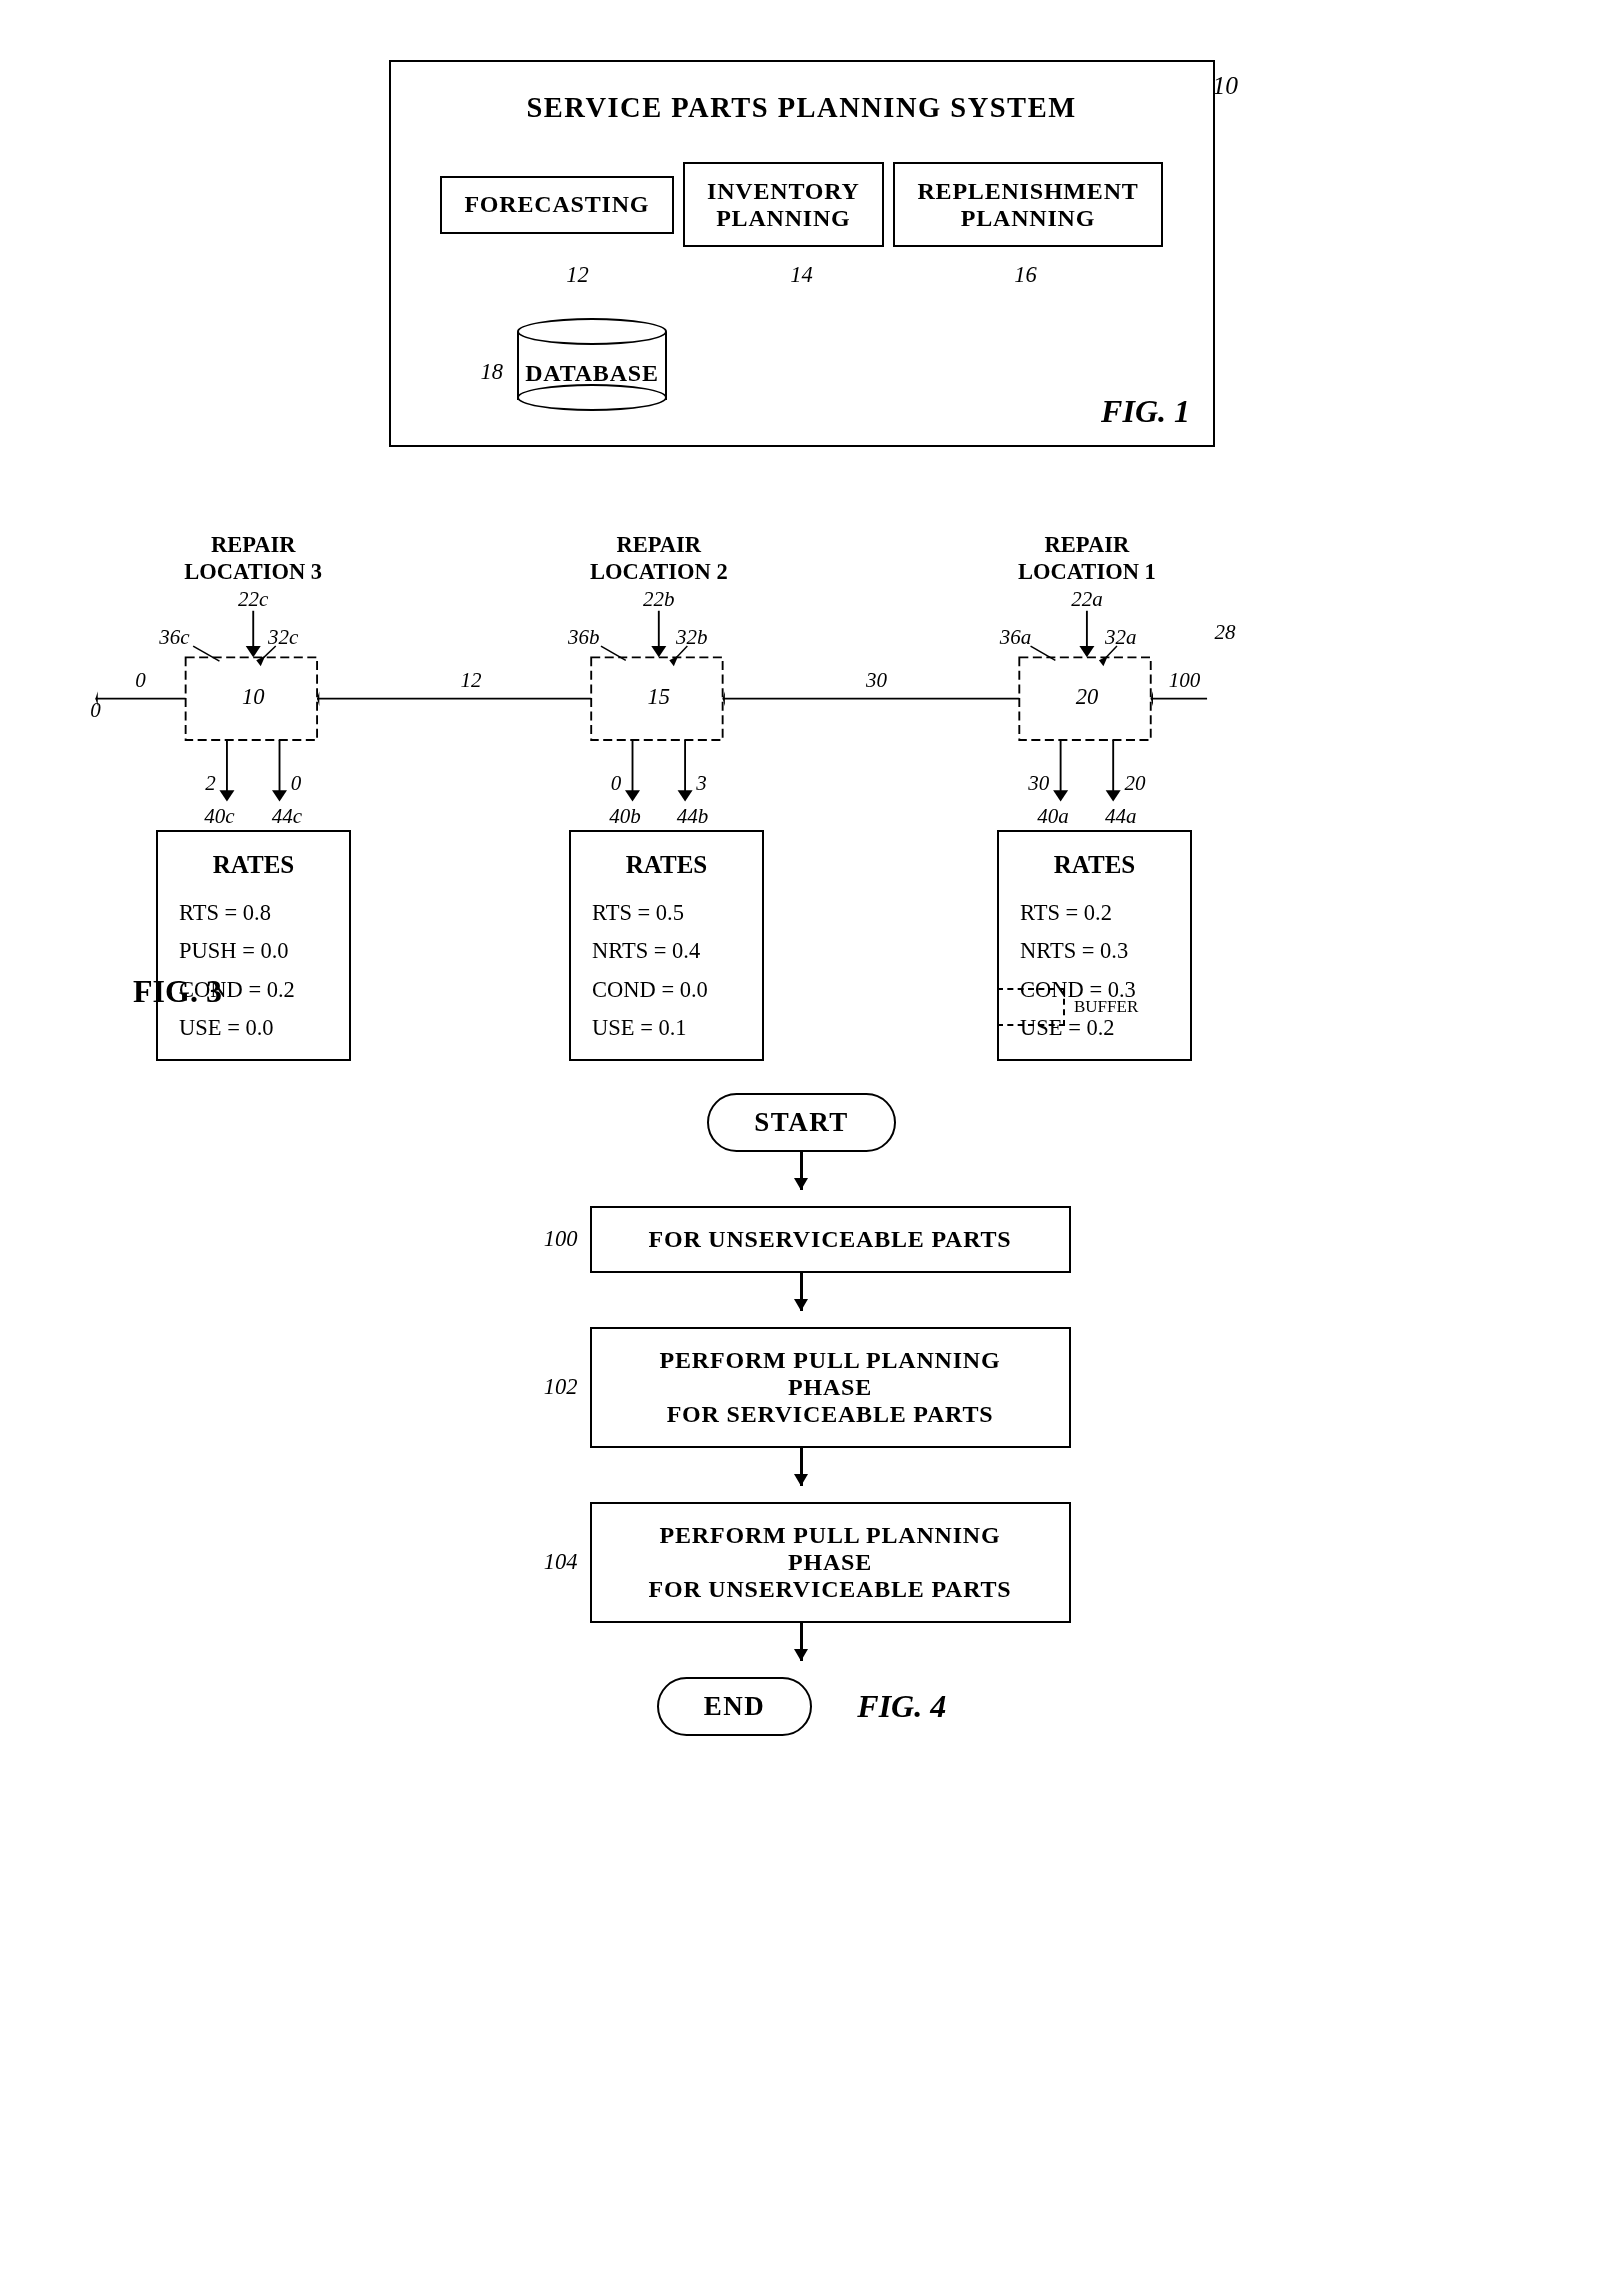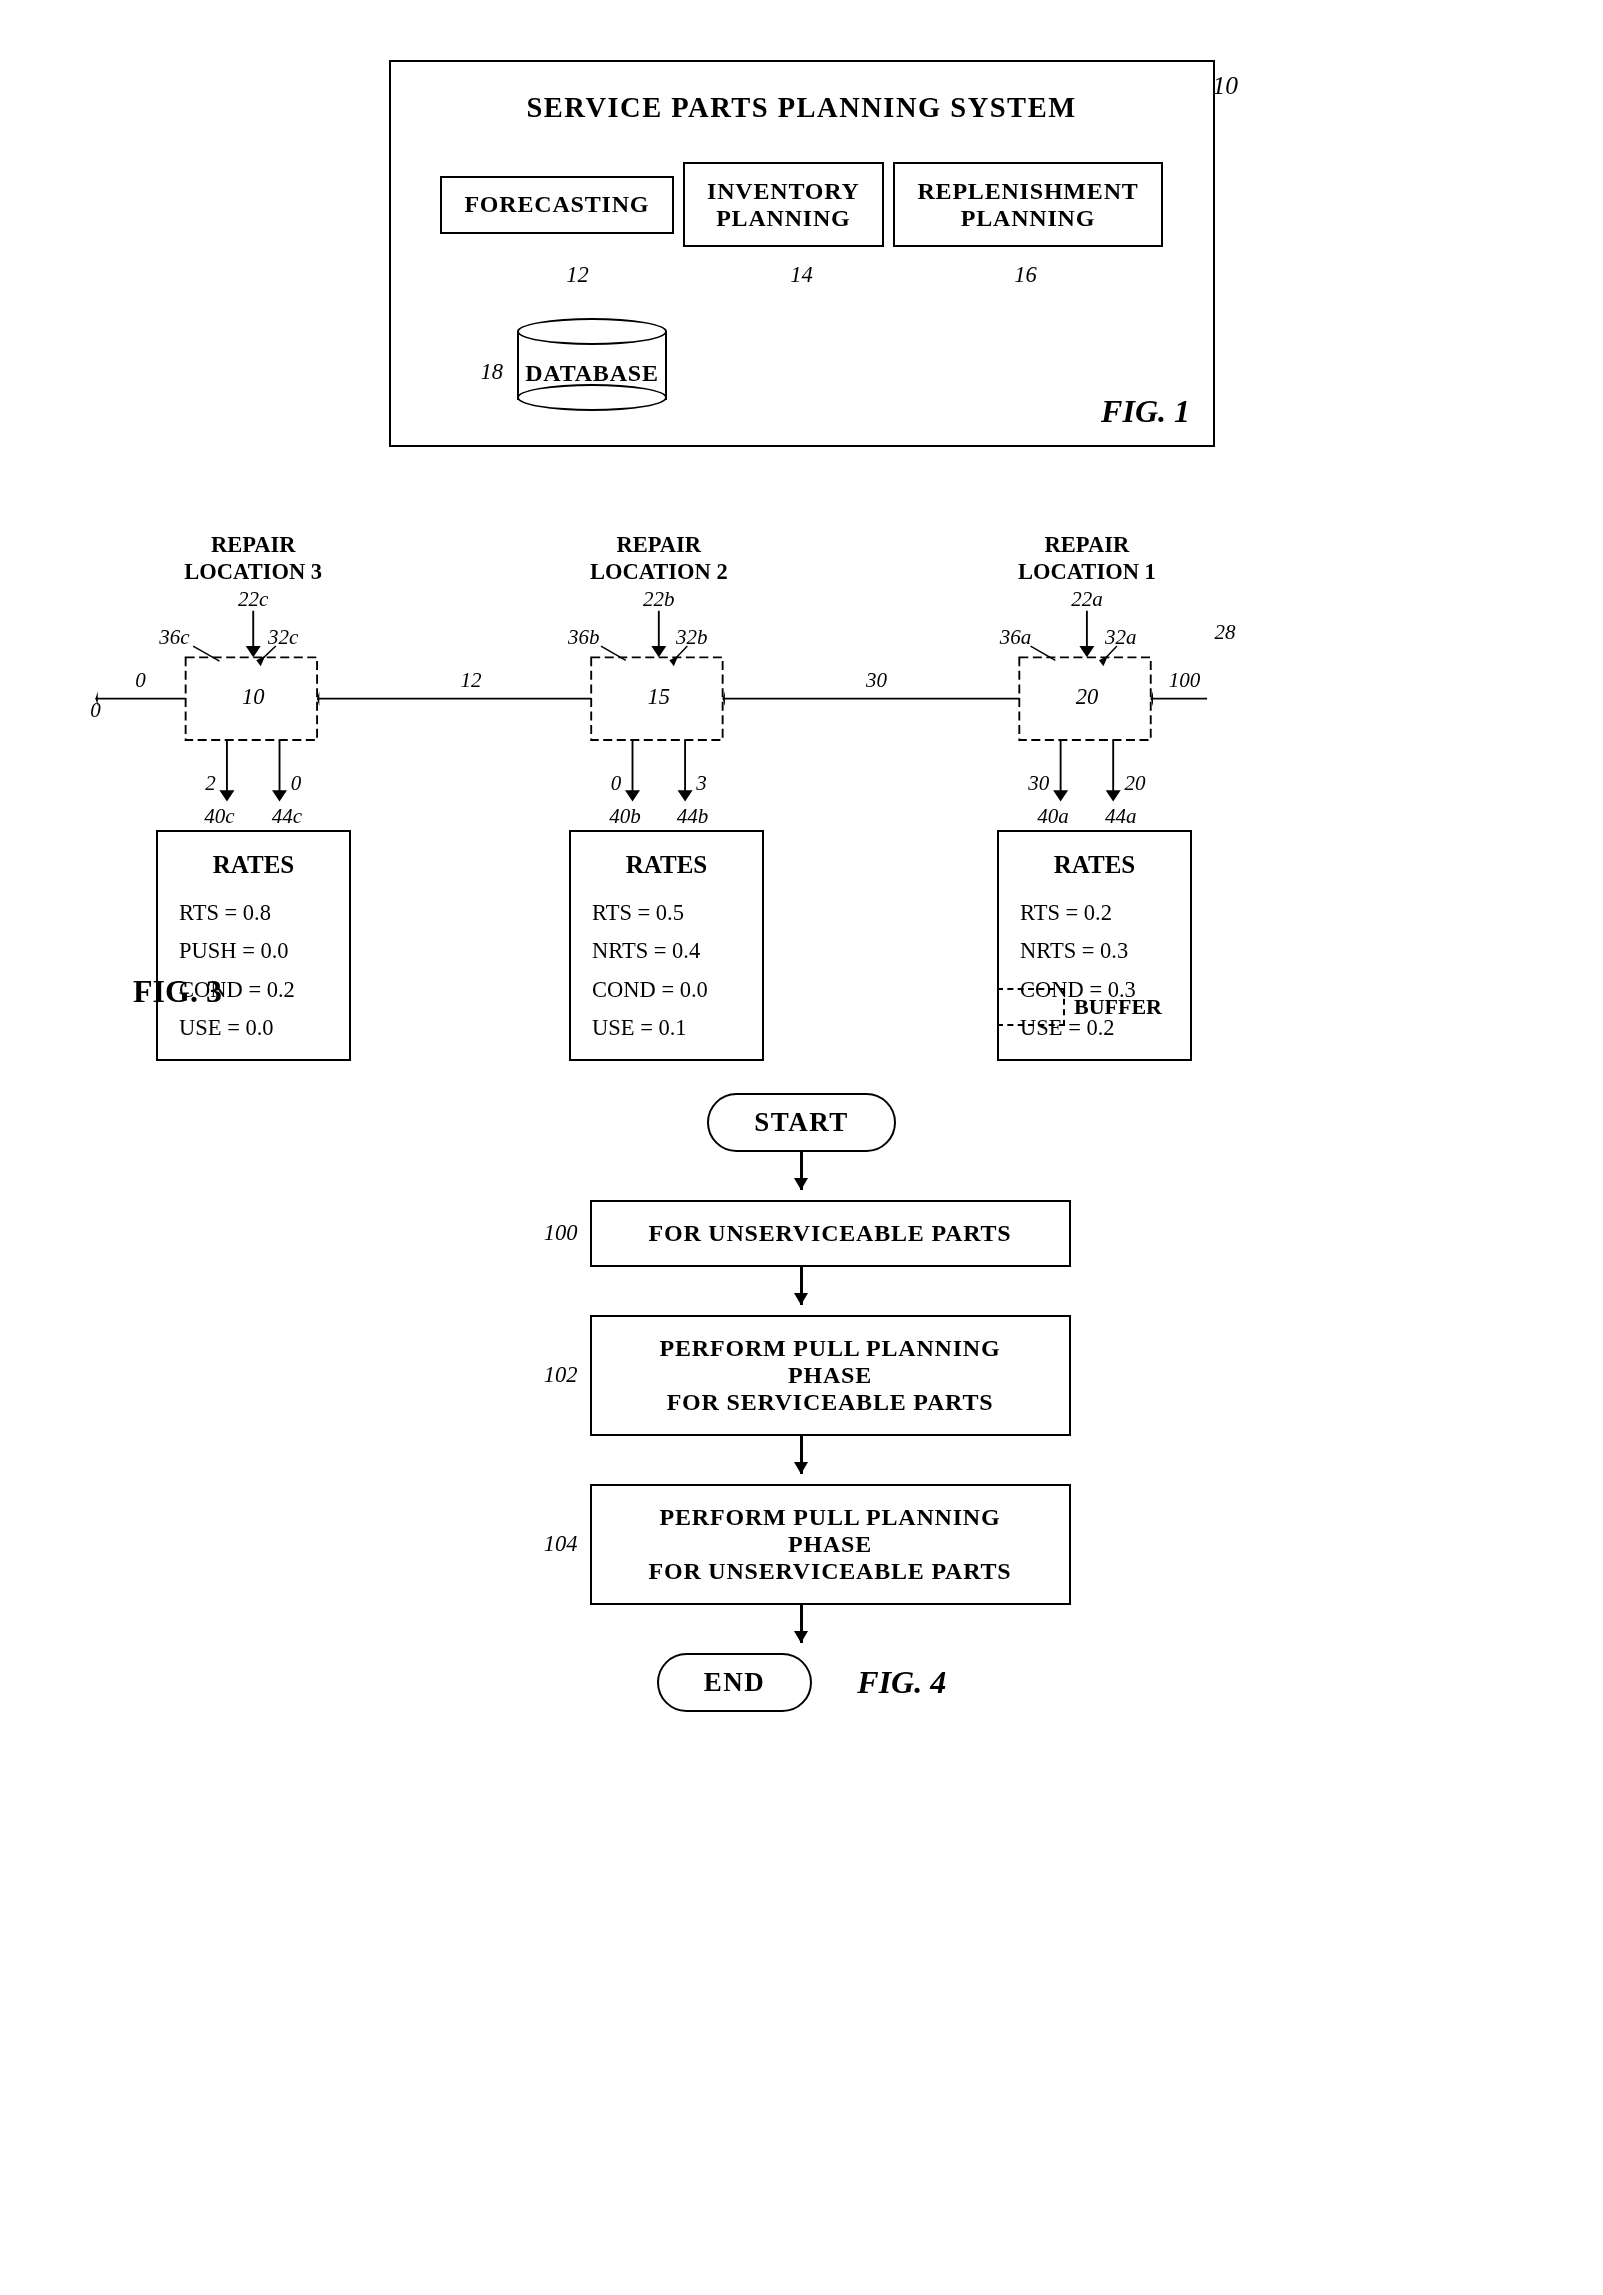--- a/index.html
+++ b/index.html
@@ -172,21 +172,21 @@
       font-size: 25px;
       margin-bottom: 8px;
     }
 
     
     .fig4-container {
       width: 676px;
       display: flex;
       flex-direction: column;
       align-items: center;
-      gap: 10px;
+      gap: 16px;
       position: relative;
     }
 
     .flowchart-oval {
       border: 2.3px solid #000;
       border-radius: 45px;
       padding: 12px 45px;
       font-size: 27px;
       font-weight: bold;
       letter-spacing: 1.5px;
@@ -413,21 +413,21 @@
       <div class="rates-box" style="position:absolute;left:909px;top:323px;min-width:195px;">
         <div class="rates-title">RATES</div>
         <div>RTS = 0.2</div>
         <div>NRTS = 0.3</div>
         <div>COND = 0.3</div>
         <div>USE = 0.2</div>
       </div>
 
       <div style="position:absolute;left:909px;top:481px;display:flex;align-items:center;gap:9px;">
         <div style="width:68px;height:38px;border:2.3px dashed #000;"></div>
-        <span style="font-size:22px;font-weight:bold;text-align:center;">BUFFER</span>
+        <span style="font-size:17px;font-weight:normal;text-align:center;">BUFFER</span>
       </div>
 
       <div class="fig3-label">FIG. 3</div>
     </div>
   </div>
 
   <div style="width:1427px;display:flex;flex-direction:column;align-items:center;gap:0;">
     <div class="fig4-container">
 
       <div class="flow-step">

